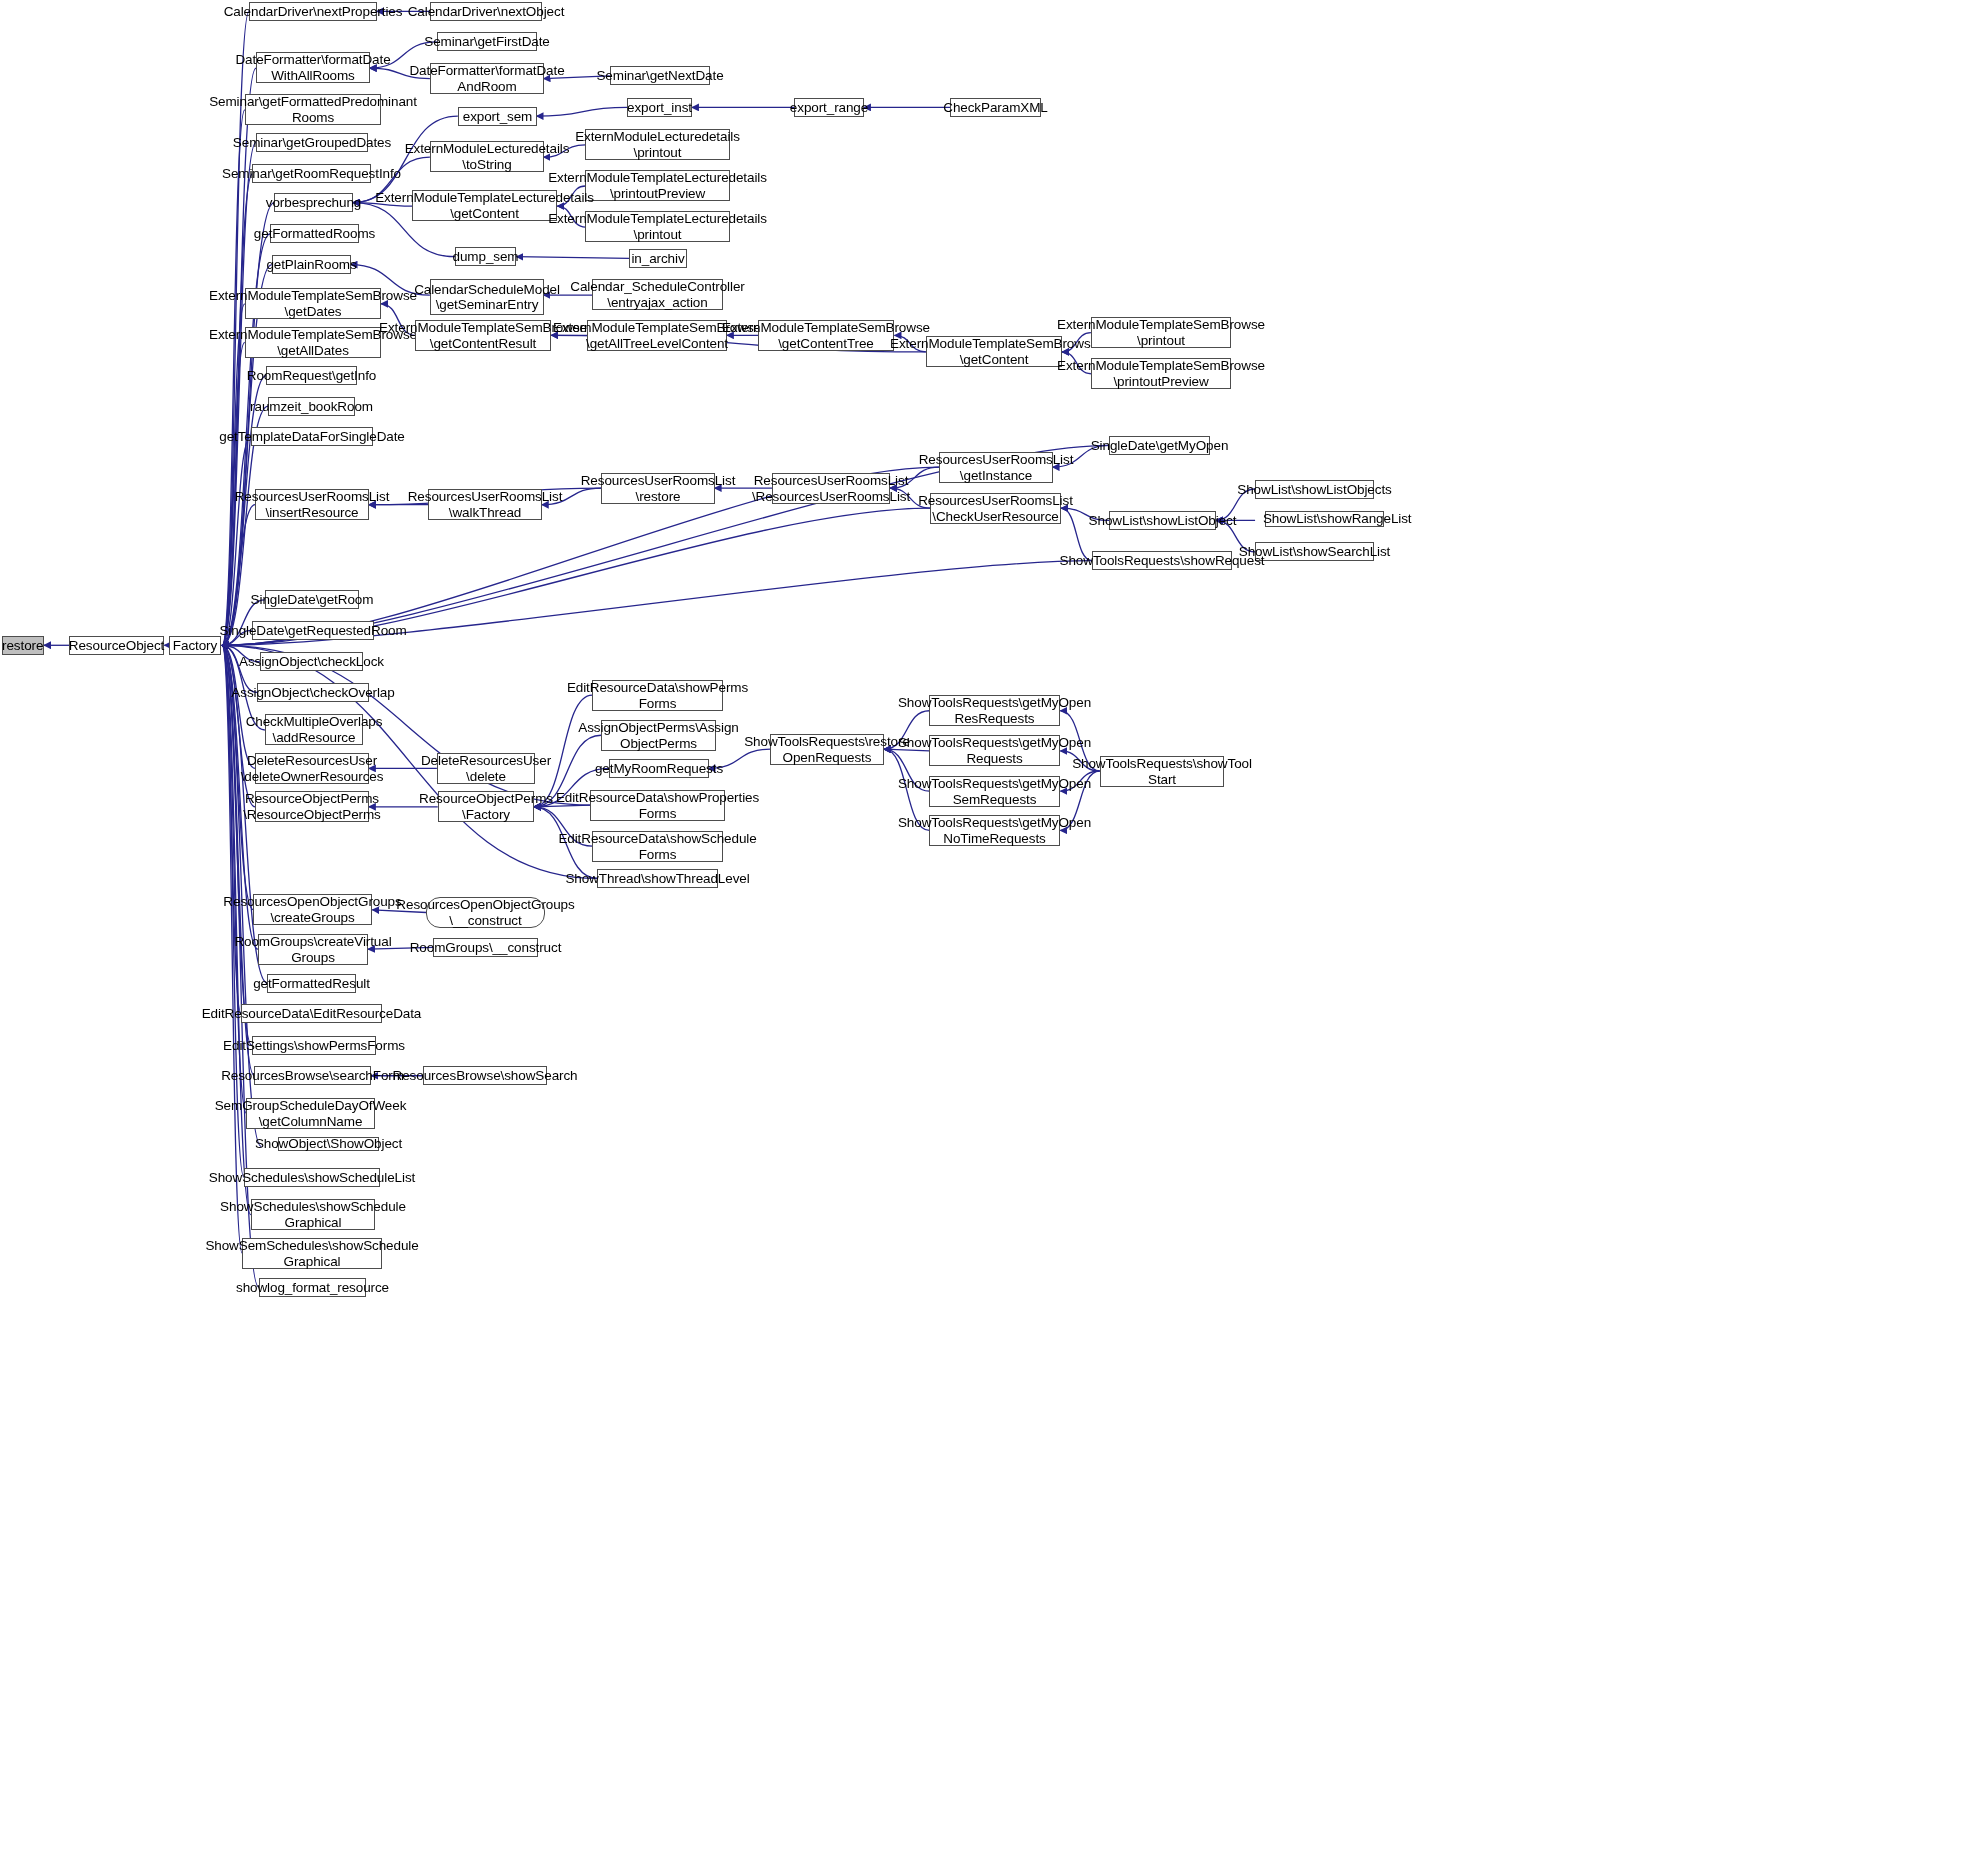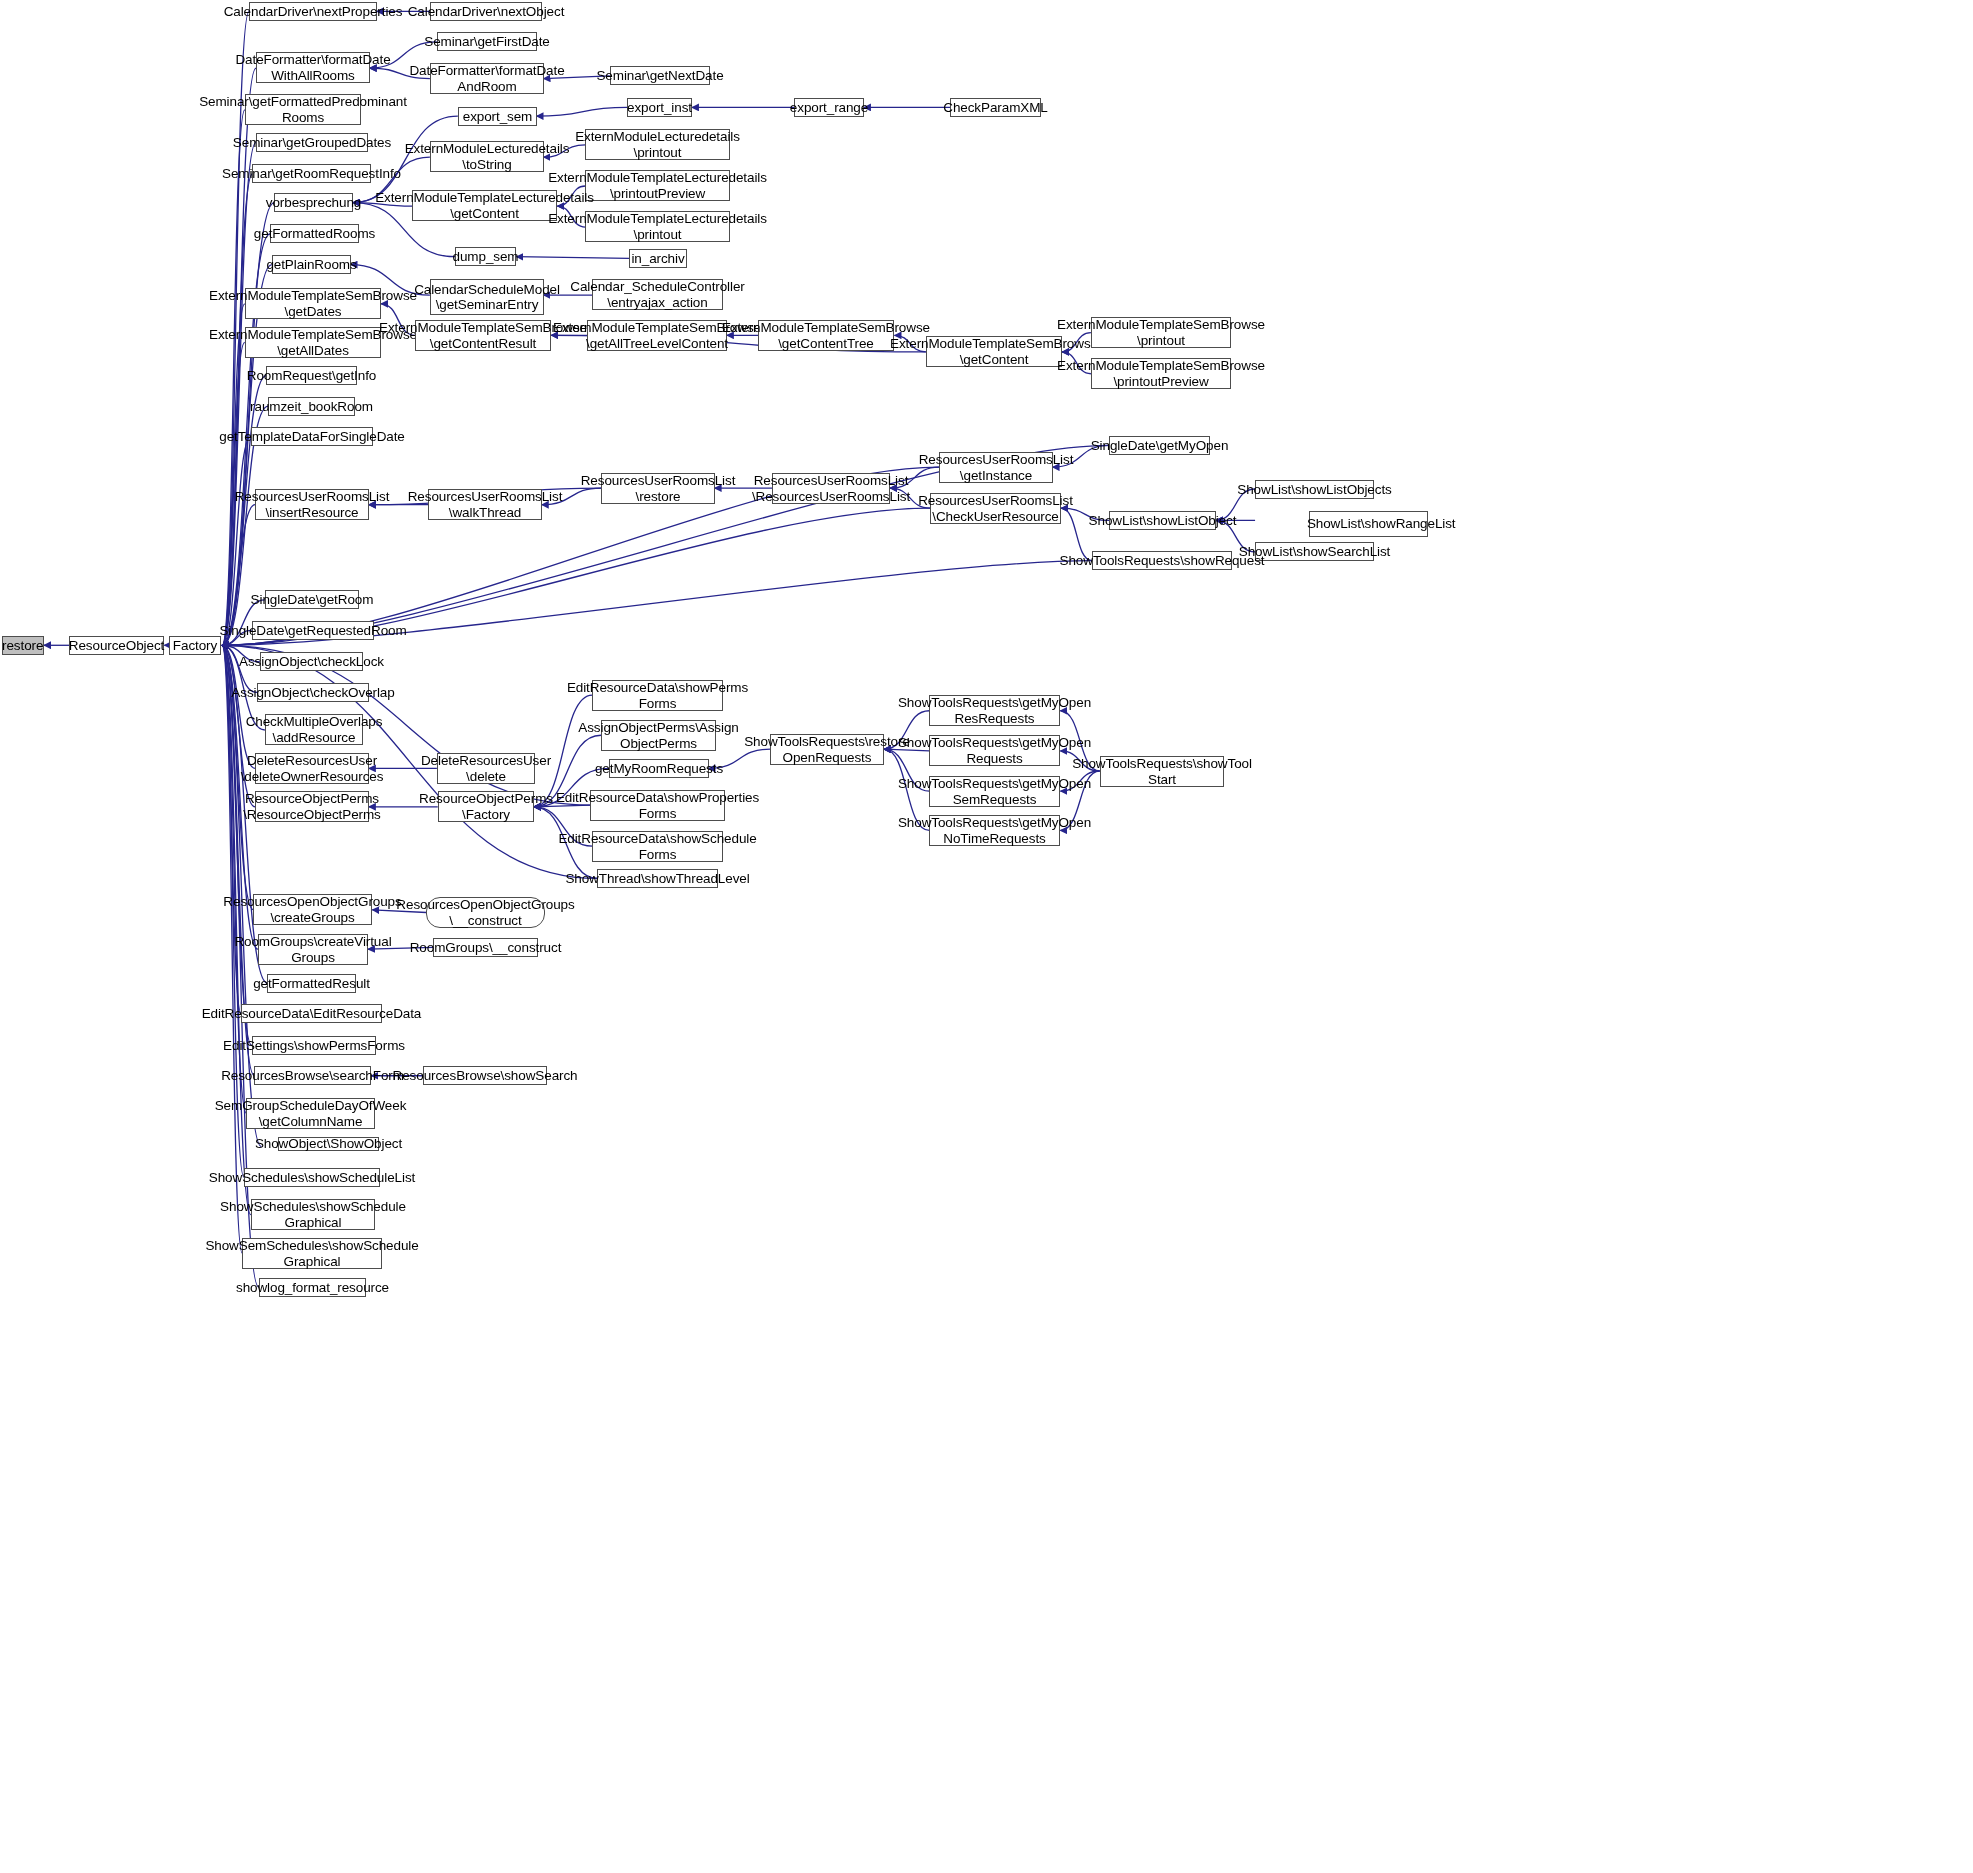--- a/index.html
+++ b/index.html
@@ -153,21 +153,21 @@
       <div class="node" style="left: 69px; top: 636px; width: 95px; height: 19px;">ResourceObject</div>
       <div class="node" style="left: 169px; top: 636px; width: 52px; height: 19px;">Factory</div>
       <div class="node" style="left: 249px; top: 1.7px; width: 128px; height: 19px;">CalendarDriver\nextProperties</div>
       <div class="node" style="left: 430px; top: 1.7px; width: 112px; height: 19px;">CalendarDriver\nextObject</div>
       <div class="node" style="left: 256px; top: 52px; width: 114px; height: 31px;">DateFormatter\formatDate
 WithAllRooms</div>
       <div class="node" style="left: 437px; top: 32px; width: 100px; height: 19px;">Seminar\getFirstDate</div>
       <div class="node" style="left: 430px; top: 63px; width: 114px; height: 31px;">DateFormatter\formatDate
 AndRoom</div>
       <div class="node" style="left: 610px; top: 66px; width: 100px; height: 19px;">Seminar\getNextDate</div>
-      <div class="node" style="left: 245px; top: 94px; width: 116px; height: 31px;">Seminar\getFormattedPredominant
+      <div class="node" style="left: 245px; top: 94px; width: 136px; height: 31px;">Seminar\getFormattedPredominant
 Rooms</div>
       <div class="node" style="left: 256px; top: 133px; width: 112px; height: 19px;">Seminar\getGroupedDates</div>
       <div class="node" style="left: 252px; top: 164px; width: 119px; height: 19px;">Seminar\getRoomRequestInfo</div>
       <div class="node" style="left: 458px; top: 107px; width: 79px; height: 19px;">export_sem</div>
       <div class="node" style="left: 627px; top: 98px; width: 65px; height: 19px;">export_inst</div>
       <div class="node" style="left: 794px; top: 98px; width: 70px; height: 19px;">export_range</div>
       <div class="node" style="left: 950px; top: 98px; width: 91px; height: 19px;">CheckParamXML</div>
       <div class="node" style="left: 430px; top: 141px; width: 114px; height: 31px;">ExternModuleLecturedetails
 \toString</div>
       <div class="node" style="left: 585px; top: 129px; width: 145px; height: 31px;">ExternModuleLecturedetails
@@ -214,21 +214,21 @@
       <div class="node" style="left: 772px; top: 473px; width: 118px; height: 31px;">ResourcesUserRoomsList
 \ResourcesUserRoomsList</div>
       <div class="node" style="left: 930px; top: 493px; width: 131px; height: 31px;">ResourcesUserRoomsList
 \CheckUserResource</div>
       <div class="node" style="left: 255px; top: 489px; width: 114px; height: 31px;">ResourcesUserRoomsList
 \insertResource</div>
       <div class="node" style="left: 428px; top: 489px; width: 114px; height: 31px;">ResourcesUserRoomsList
 \walkThread</div>
       <div class="node" style="left: 1109px; top: 511px; width: 107px; height: 19px;">ShowList\showListObject</div>
       <div class="node" style="left: 1255px; top: 480px; width: 119px; height: 19px;">ShowList\showListObjects</div>
-      <div class="node" style="left: 1309px; top: 511px; width: 119px; height: 26px; padding-left: 28px;">ShowList\showRangeList</div>
+      <div class="node" style="left: 1265px; top: 511px; width: 119px; height: 16px; padding-left: 28px;">ShowList\showRangeList</div>
       <div class="node" style="left: 1255px; top: 542px; width: 119px; height: 19px;">ShowList\showSearchList</div>
       <div class="node" style="left: 1092px; top: 551px; width: 140px; height: 19px;">ShowToolsRequests\showRequest</div>
       <div class="node" style="left: 265px; top: 590px; width: 94px; height: 19px;">SingleDate\getRoom</div>
       <div class="node" style="left: 252px; top: 621px; width: 122px; height: 19px;">SingleDate\getRequestedRoom</div>
       <div class="node" style="left: 260px; top: 652px; width: 103px; height: 19px;">AssignObject\checkLock</div>
       <div class="node" style="left: 257px; top: 683px; width: 112px; height: 19px;">AssignObject\checkOverlap</div>
       <div class="node" style="left: 265px; top: 714px; width: 98px; height: 31px;">CheckMultipleOverlaps
 \addResource</div>
       <div class="node" style="left: 255px; top: 753px; width: 114px; height: 31px;">DeleteResourcesUser
 \deleteOwnerResources</div>

